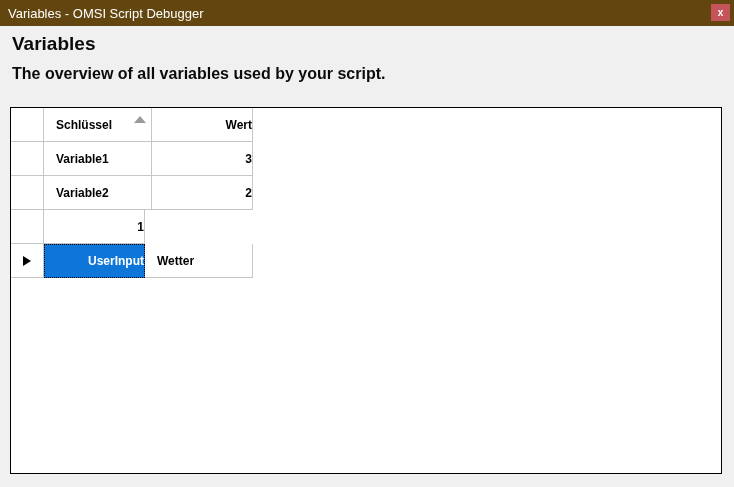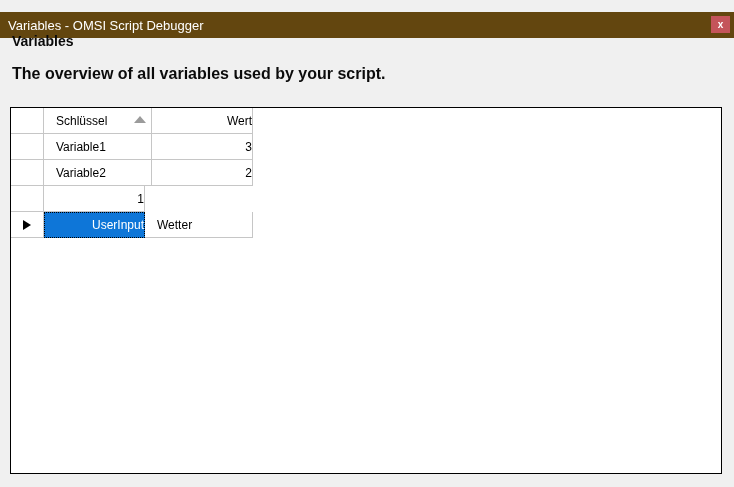--- a/index.html
+++ b/index.html
@@ -7,21 +7,21 @@
   body { font-family: "Liberation Sans", sans-serif; background: #f0f0f0; }
 
   .window {
     position: relative;
     width: 734px; height: 487px;
     background: #f0f0f0;
   }
 
   
   .titlebar {
-    position: absolute; left: 0; top: 12px;
+    position: absolute; left: 0; top: 0;
     width: 734px; height: 26px;
     background: #63460f;
     display: flex; align-items: center;
   }
   .titlebar-text {
     color: #ffffff;
     font-size: 13px;
     padding-left: 8px;
     white-space: nowrap;
   }
@@ -35,21 +35,21 @@
   .close-btn span {
     color: #ffffff;
     font-size: 10px;
     font-weight: bold;
     line-height: 1;
   }
 
   
   .page-title {
     position: absolute; left: 12px; top: 33px;
-    font-size: 14px;
+    font-size: 19px;
     font-weight: bold;
     color: #0b0b0b;
   }
   .page-subtitle {
     position: absolute; left: 12px; top: 65px;
     font-size: 16px;
     font-weight: bold;
     color: #0b0b0b;
   }
 
@@ -58,27 +58,27 @@
     position: absolute; left: 10px; top: 107px;
     width: 712px; height: 367px;
     background: #ffffff;
     border: 1px solid #000000;
   }
 
   
   .grid { position: absolute; left: 0; top: 0; }
   .grid-header, .grid-row { display: flex; }
   .cell {
-    height: 26px;
+    height: 34px;
     border-right: 1px solid #c6c6c6;
     border-bottom: 1px solid #c6c6c6;
     background: #ffffff;
     display: flex; align-items: center;
     font-size: 12px;
-    font-weight: normal;
+    font-weight: bold;
     color: #000000;
     overflow: hidden;
     white-space: nowrap;
   }
   .sel-cell { width: 33px; justify-content: center; }
   .key-cell { width: 108px; padding-left: 12px; position: relative; }
   .val-cell { width: 101px; padding-left: 5px; justify-content: flex-end; }
   .header-cell.val-cell { padding-left: 8px; }
 
   .sort-arrow {

